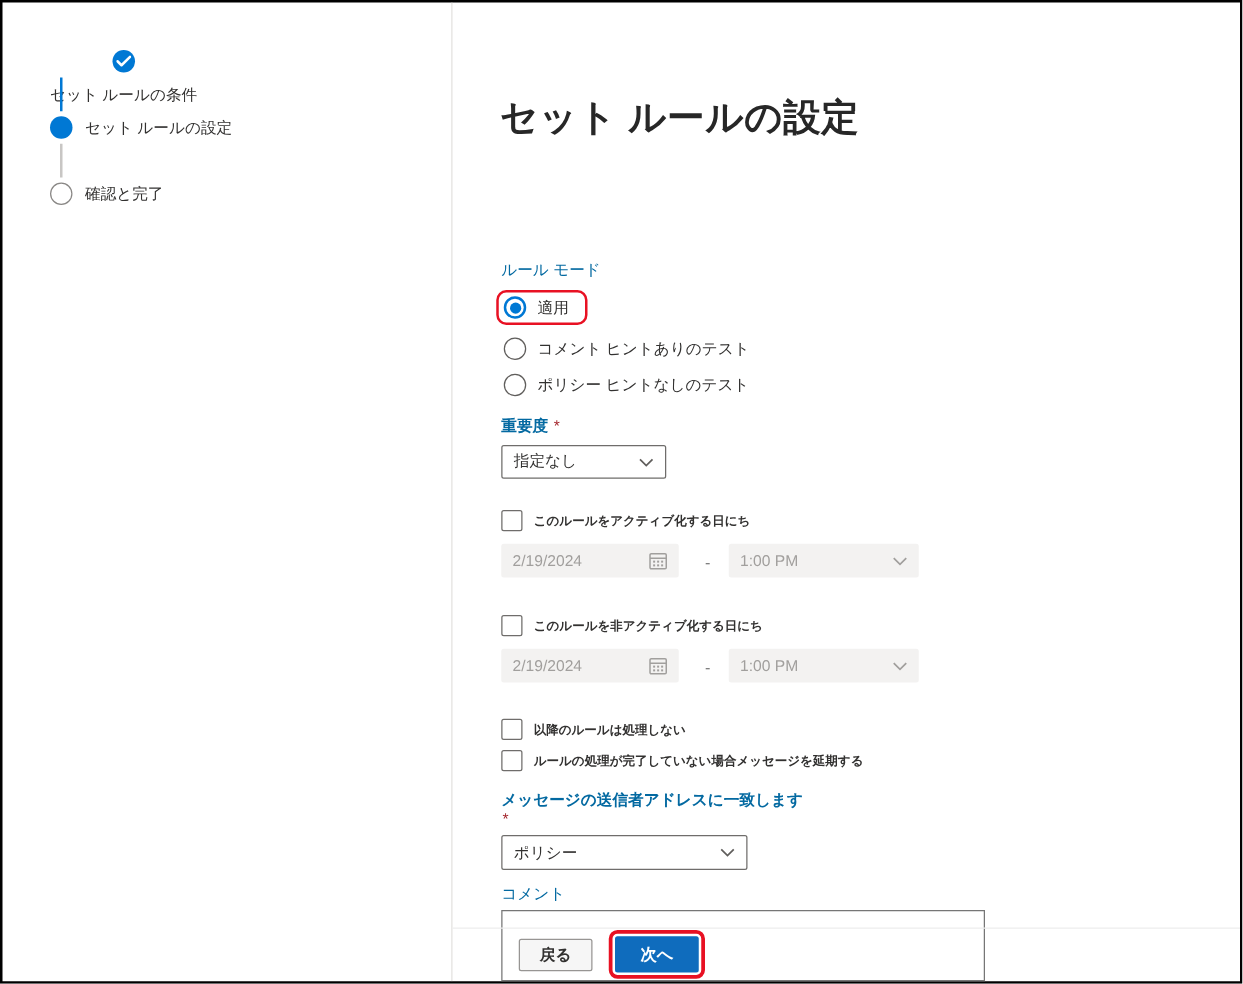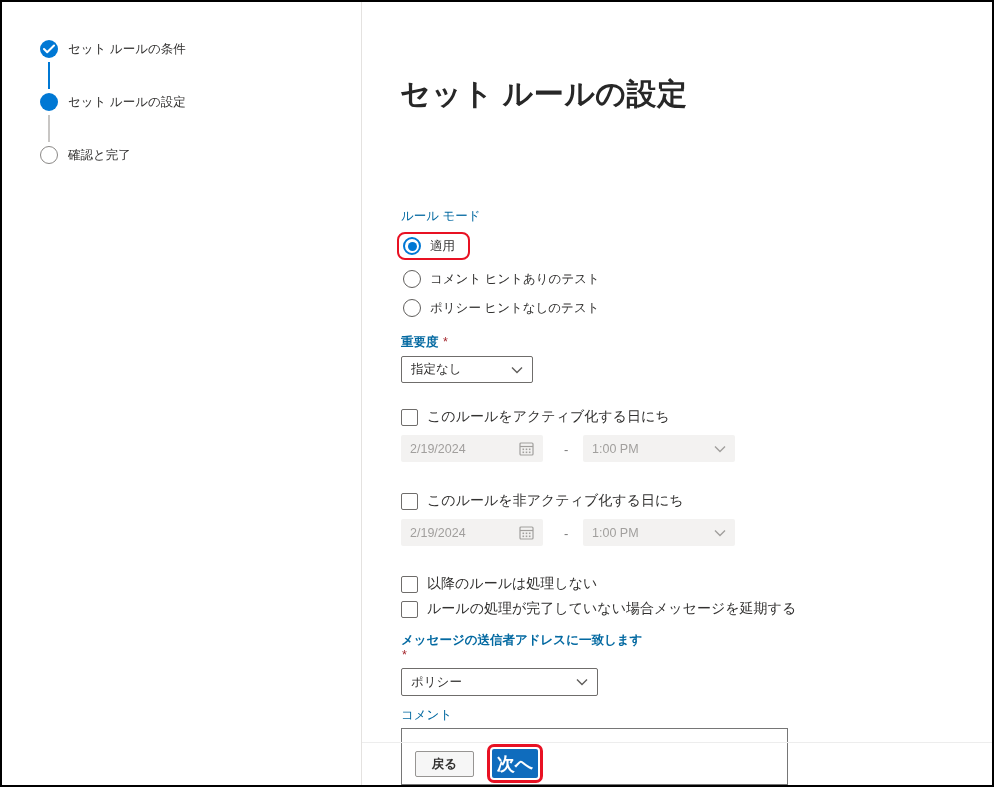--- a/index.html
+++ b/index.html
@@ -46,21 +46,21 @@
   .select-box {
     display:flex; align-items:center; justify-content:space-between;
     background:#fff; border:1px solid #6f6d6b; border-radius:2px;
     padding:0 9px; font-size:12.5px; color:#323130;
   }
   .chev { flex:0 0 auto; }
 
   
   .check-row { display:flex; align-items:center; gap:9px; }
   .checkbox { width:17px; height:17px; border:1.5px solid #6f6d6b; border-radius:2px; background:#fff; flex:0 0 17px; }
-  .check-label { font-size:14px; }
+  .check-label { font-size:10px;font-weight:bold; }
 
   
   .disabled-field {
     display:flex; align-items:center; justify-content:space-between;
     background:#f3f2f1; border:none; border-radius:2px;
     padding:0 9px; font-size:12.5px; color:#a19f9d;gap:39px;
   }
   .dash { color:#7a7a7a; font-size:13px; }
 
   
@@ -72,33 +72,33 @@
     position:absolute; left:413px; top:749px; width:59px; height:26px;
     background:#f6f6f6; border:1px solid #979593; border-radius:2px;
     font-size:12.5px; color:#323130; display:flex; align-items:center; justify-content:center;
     font-weight:600;
   }
   .next-wrap {
     position:absolute; left:485px; top:742px;
     border:3px solid #e81123; border-radius:7px; padding:2px; background:transparent;
   }
   .btn-next {
-    width:46px; height:29px; background:#0f6cbd; border:none; border-radius:2px;
-    color:#fff; font-size:18px; font-weight:700;
+    width:67px; height:29px; background:#0f6cbd; border:none; border-radius:2px;
+    color:#fff; font-size:13px; font-weight:700;
     display:flex; align-items:center; justify-content:center;
   }
 </style>
 </head>
 <body>
 
 <div class="page">
   <div class="divider"></div>
 
   <nav class="stepper">
-    <div class="step-row" style="top:0;">
+    <div class="step-row" style="top:0;flex-direction:column;">
       <span class="step-icon completed">
         <svg width="12" height="10" viewBox="0 0 12 10">
             <path d="M1 5l3.2 3.2L11 1.5" stroke="#fff" stroke-width="2" fill="none" stroke-linecap="round" stroke-linejoin="round"></path>
           </svg>
       </span>
       <span class="step-label">セット ルールの条件</span>
     </div>
     <div class="step-connector done" style="left:8px; top:22px; height:27px;"></div>
 
     <div class="step-row" style="top:53px;">

